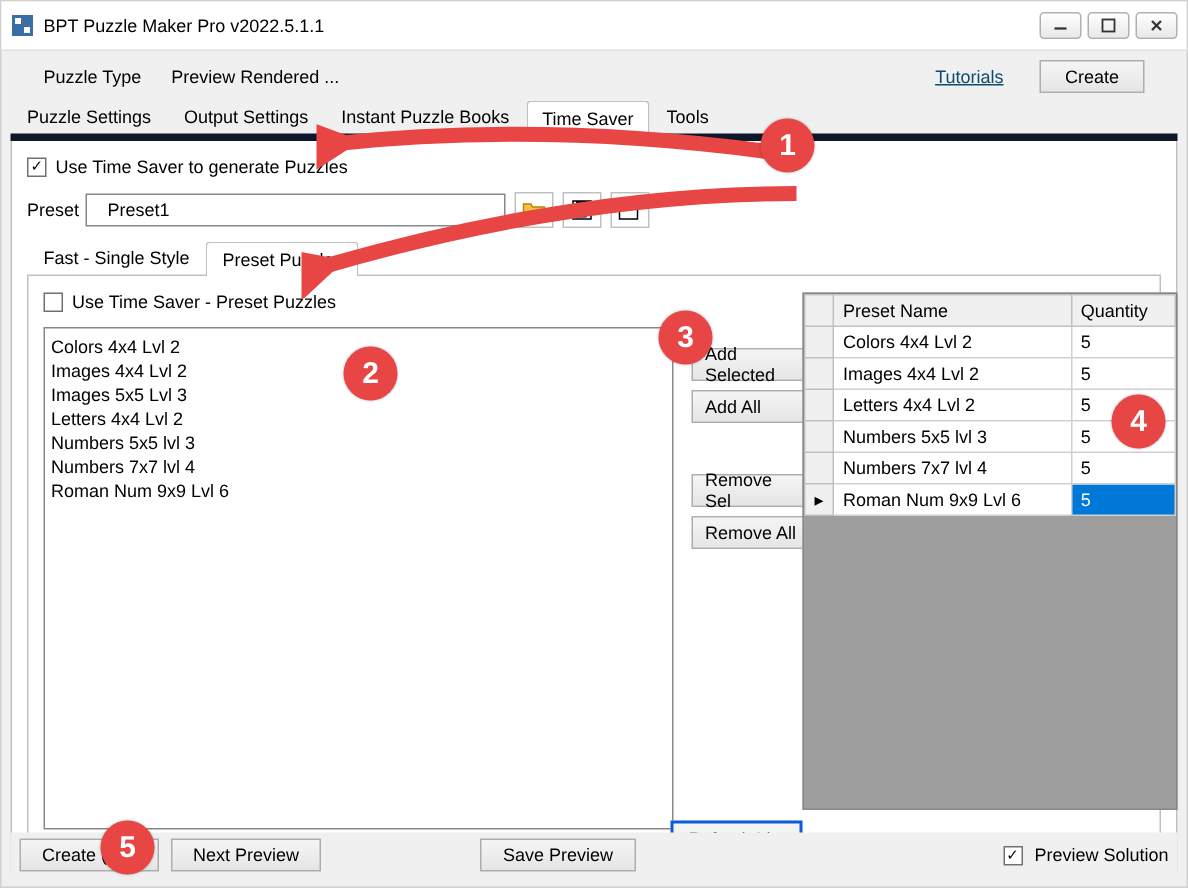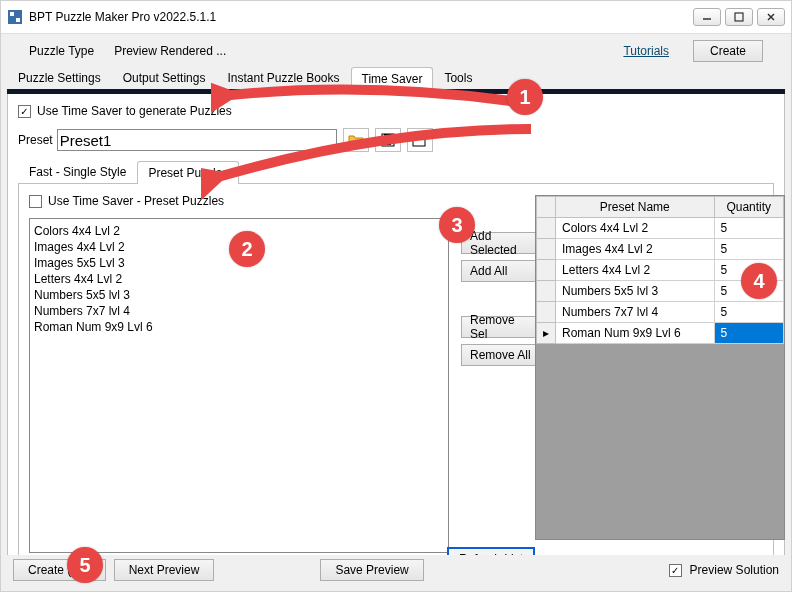--- a/index.html
+++ b/index.html
@@ -17,32 +17,32 @@
 .link { color: #0c4a6e; text-decoration: underline; cursor: pointer; font-size: 12px; }
 .btn { height: 22px; border: 1px solid #adadad; background: linear-gradient(#f5f5f5,#e5e5e5); padding: 0 14px; font-size: 12px; display: inline-flex; align-items: center; cursor: pointer; }
 .btn.sm { height: 22px; padding: 0 8px; }
 .tabs { display: flex; border-bottom: 5px solid #0f172a; margin: 0 6px; background: #f0f0f0; }
 .tab { padding: 4px 10px; border: 1px solid transparent; border-bottom: none; font-size: 12px; cursor: pointer; }
 .tab.active { background: #fff; border-color: #c0c0c0; border-radius: 3px 3px 0 0; position: relative; top: 1px; }
 .panel { background: #fff; margin: 0 6px; padding: 10px; border: 1px solid #c0c0c0; border-top: none; height: 488px; position: relative; }
 .checkbox-row { display: flex; align-items: center; gap: 6px; margin-bottom: 10px; }
 .checkbox { width: 13px; height: 13px; border: 1px solid #707070; background: #fff; display: inline-flex; align-items: center; justify-content: center; font-size: 10px; color: #000; }
 .preset-row { display: flex; align-items: center; gap: 4px; margin-bottom: 8px; }
-.text-input { height: 22px; border: 1px solid #888; background: #fff; padding: 0 2px; font-size: 15px; width: 280px; }
+.text-input { height: 22px; border: 1px solid #888; background: #fff; padding: 0 14px; font-size: 12px; width: 280px; }
 .icon-btn { width: 26px; height: 24px; border: 1px solid #c0c0c0; background: #fff; display: inline-flex; align-items: center; justify-content: center; margin-left: 2px; cursor: pointer; }
 .inner-tabs { display: flex; border-bottom: 1px solid #c0c0c0; margin-bottom: 0; }
 .inner-panel { border: 1px solid #c0c0c0; border-top: none; padding: 10px; height: 390px; position: relative; background: #fff; }
 .preset-area { display: flex; gap: 12px; height: 340px; }
 .preset-list { width: 420px; height: 335px; border: 1px solid #888; background: #fff; padding: 4px; font-size: 12px; overflow: auto; }
 .preset-list div { line-height: 16px; }
 .middle-buttons { display: flex; flex-direction: column; gap: 6px; width: 80px; padding-top: 14px; }
 .middle-buttons .gap { height: 22px; }
 .table-wrap { position: absolute; right: 6px; top: 194px; width: 250px; height: 345px; border: 1px solid #888; background: #9e9e9e; }
 .grid { width: 100%; border-collapse: collapse; background: #fff; font-size: 12px; }
-.grid th { background: #f0f0f0; border: 1px solid #c0c0c0; padding: 3px 6px; text-align: center; font-weight: normal; }
+.grid th { background: #f0f0f0; border: 1px solid #c0c0c0; padding: 3px 6px; text-align: left; font-weight: normal; }
 .grid td { border: 1px solid #d0d0d0; padding: 3px 6px; }
 .grid .rowhdr { width: 16px; background: #f0f0f0; border: 1px solid #c0c0c0; text-align: center; }
 .grid tr.sel td.val { background: #0078d7; color: #fff; }
 .refresh-wrap { position: absolute; left: 446px; bottom: 20px; }
 .refresh-btn { border: 2px solid #0b5ed7; height: 24px; padding: 0 10px; background: #f3f3f3; font-size: 12px; display: inline-flex; align-items: center; }
 .bottom-bar { position: absolute; left: 6px; right: 6px; bottom: 6px; height: 30px; display: flex; align-items: center; gap: 8px; background: #f0f0f0; padding: 0 6px; }
 .spacer { flex: 1; }
 .callout { position: absolute; width: 36px; height: 36px; border-radius: 50%; background: #e84545; color: #fff; font-size: 20px; font-weight: bold; display: flex; align-items: center; justify-content: center; z-index: 20; box-shadow: 0 0 2px rgba(0,0,0,0.3); }
 .arrow-svg { position: absolute; z-index: 15; pointer-events: none; }
 </style>

